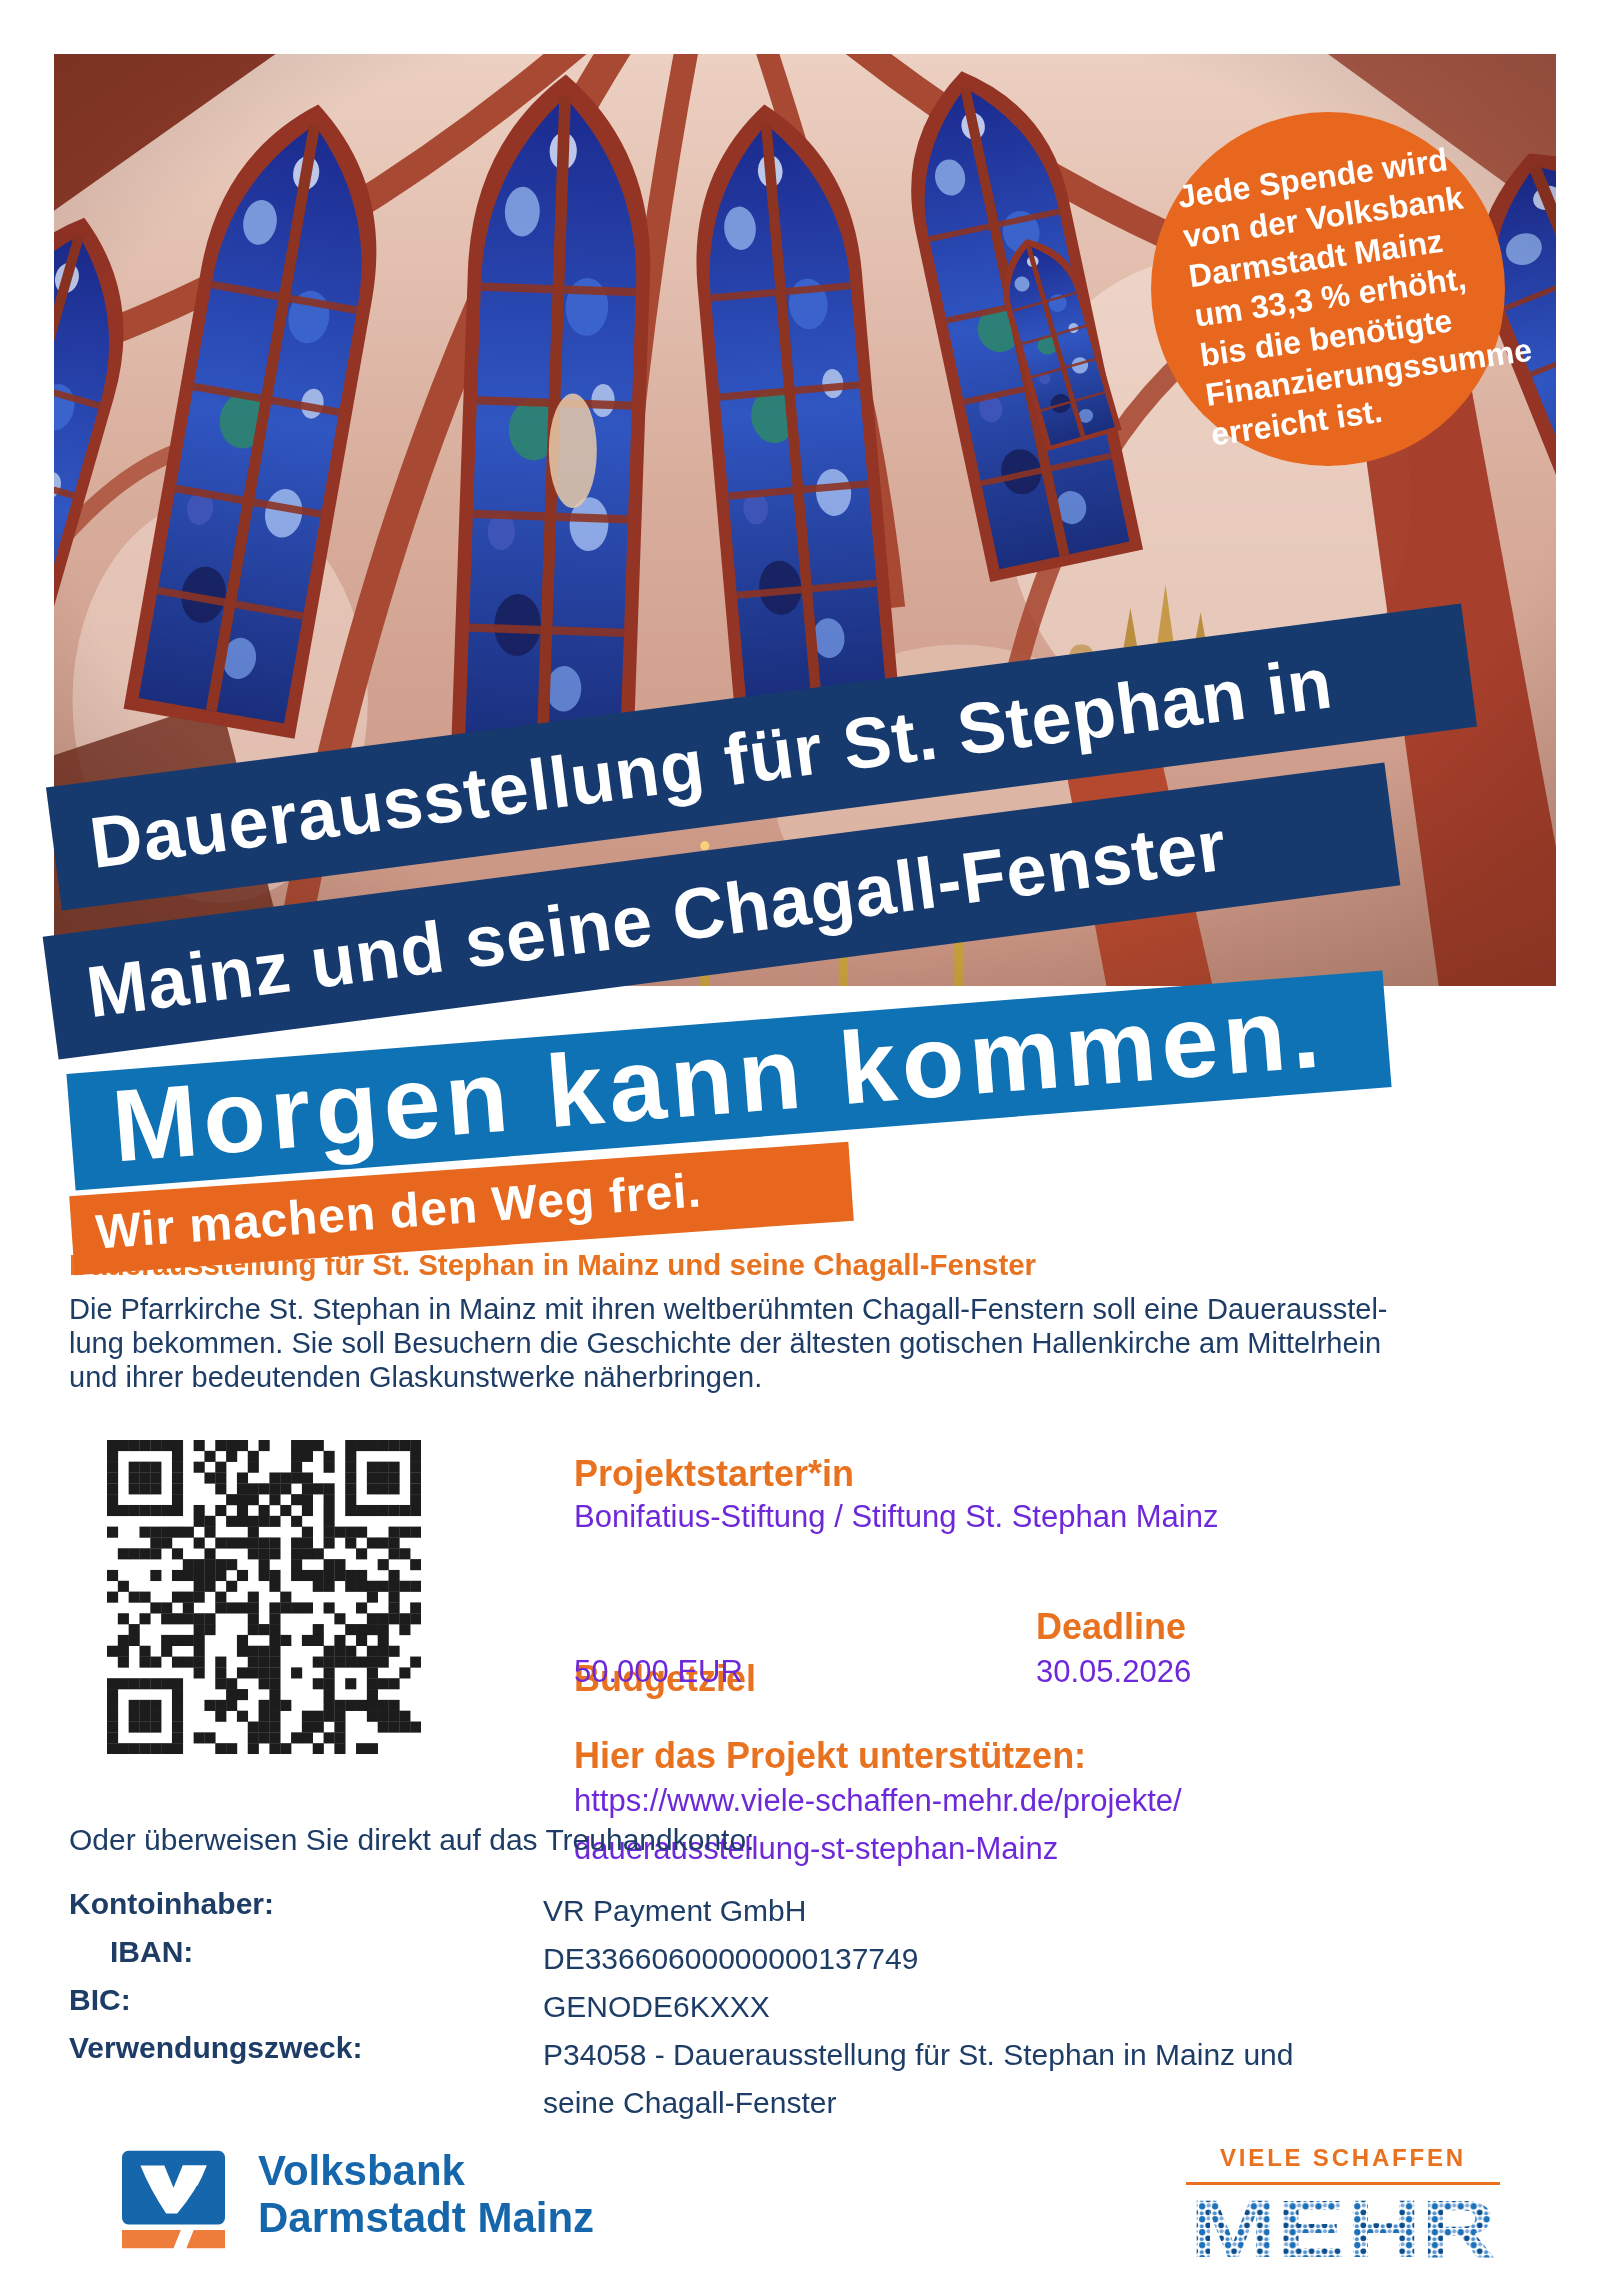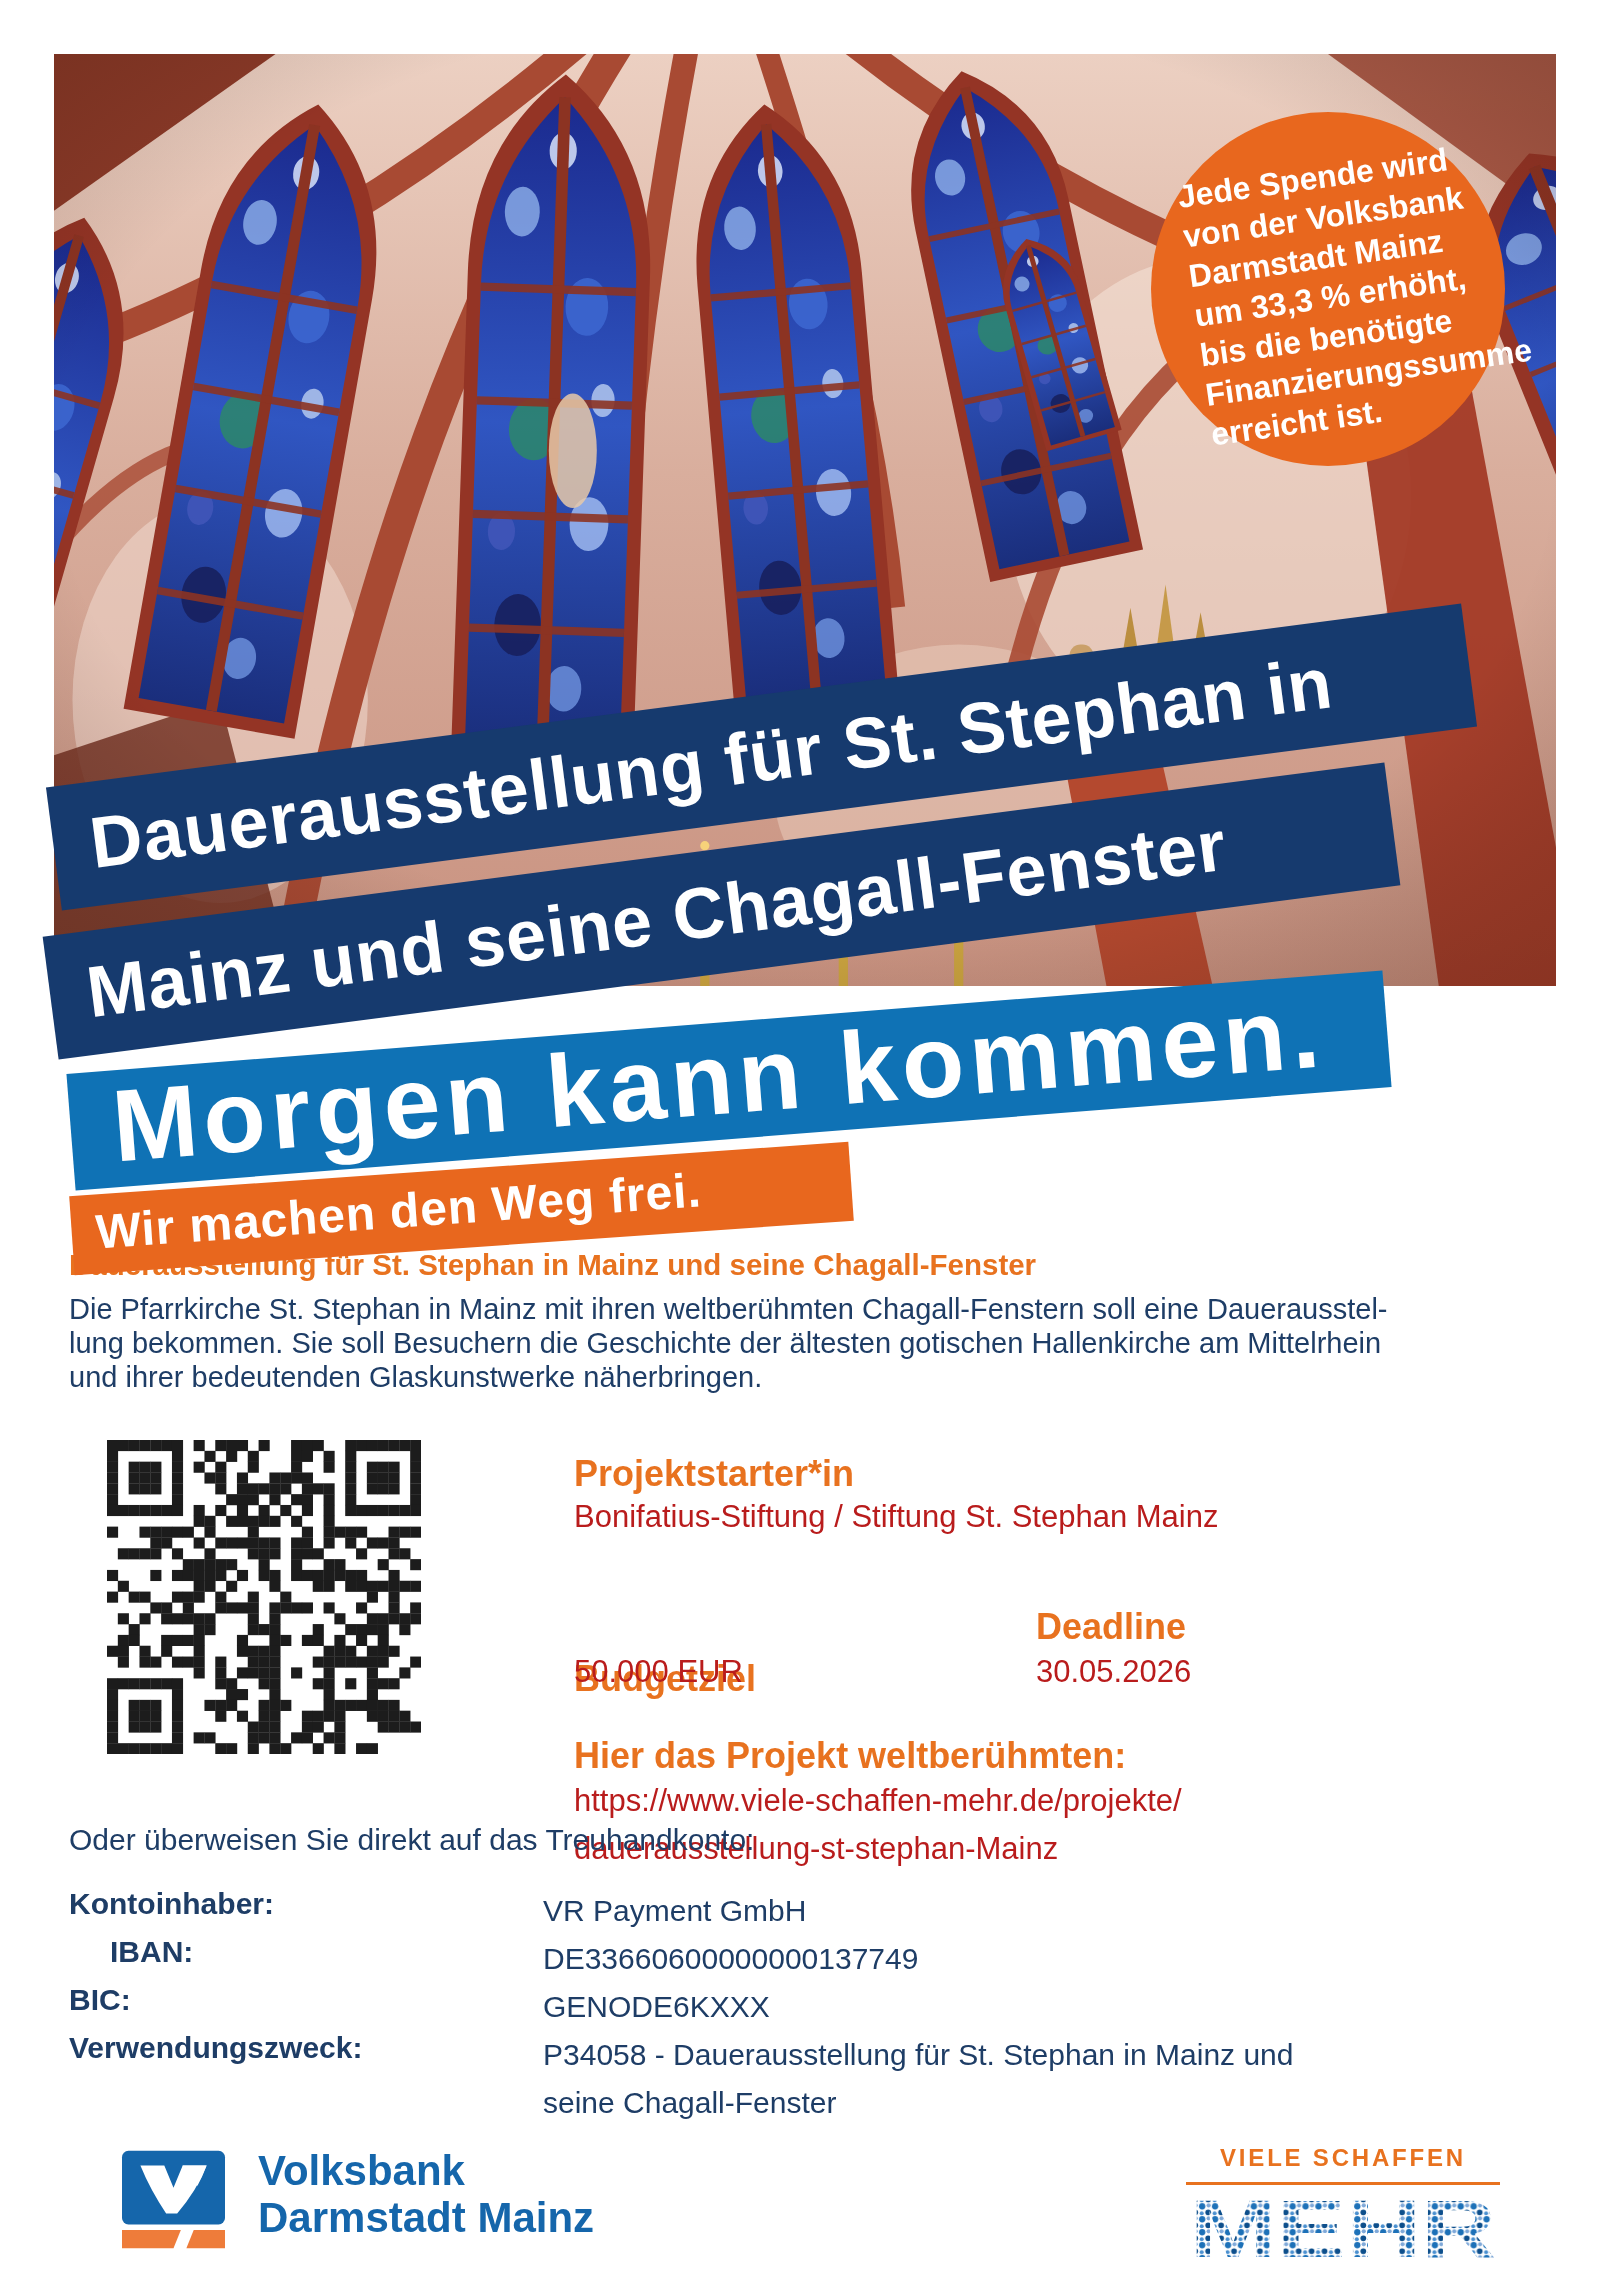--- a/index.html
+++ b/index.html
@@ -29,21 +29,21 @@
       padding-left:24px;background:#e8671e;transform:rotate(-4deg);z-index:3;letter-spacing:0.9px;}
   
   .intro-h{position:absolute;left:69px;top:1248px;font-size:29.5px;font-weight:bold;color:#e8721f;z-index:2;}
   .intro-p{position:absolute;left:69px;top:1292px;width:1467px;font-size:29px;line-height:34px;
     color:#1e3d66;white-space:pre-line;z-index:2;}
   
   .qr{position:absolute;left:107px;top:1440px;width:314px;height:314px;background:#fff;z-index:2;}
   
   .abs{position:absolute;z-index:2;}
   .olabel{color:#e8721f;font-weight:bold;font-size:36px;white-space:nowrap;}
-  .nval{color:#b91c1c;font-size:31px;white-space:nowrap;}
+  .nval{color:#6d28d9;font-size:31px;white-space:nowrap;}
   
   .t-intro{position:absolute;left:69px;top:1823px;font-size:30px;color:#1e3d66;z-index:2;}
   .t-label{position:absolute;left:69px;font-size:30px;font-weight:bold;color:#1e3d66;white-space:nowrap;z-index:2;}
   .t-value{position:absolute;left:543px;font-size:30px;color:#1e3d66;white-space:pre-line;line-height:48px;z-index:2;}
   
   .vb-logo{position:absolute;left:120px;top:2149px;width:107px;height:103px;z-index:2;}
   .vb-name{position:absolute;left:258px;top:2147px;font-size:42px;line-height:47px;font-weight:bold;
     color:#1566ab;z-index:2;white-space:nowrap;}
   .vsm{position:absolute;left:1186px;top:2116px;width:314px;text-align:center;z-index:2;margin-top:28px;}
   .vsm-top{font-size:24px;font-weight:bold;color:#e8721f;letter-spacing:2.8px;white-space:nowrap;}
@@ -598,21 +598,21 @@
 
 <div class="abs olabel" style="left:574px;top:1453px;">Projektstarter*in</div>
 <div class="abs nval" style="left:574px;top:1499px;">Bonifatius-Stiftung / Stiftung St. Stephan Mainz</div>
 
 <div class="abs olabel" style="left:574px;top:1658px;">Budgetziel</div>
 <div class="abs nval" style="left:574px;top:1654px;">50.000 EUR</div>
 
 <div class="abs olabel" style="left:1036px;top:1606px;">Deadline</div>
 <div class="abs nval" style="left:1036px;top:1654px;">30.05.2026</div>
 
-<div class="abs olabel" style="left:574px;top:1735px;">Hier das Projekt weltberühmten:</div>
+<div class="abs olabel" style="left:574px;top:1735px;">Hier das Projekt unterstützen:</div>
 <div class="abs nval" style="left:574px;top:1783px;">https://www.viele-schaffen-mehr.de/projekte/</div>
 <div class="abs nval" style="left:574px;top:1831px;">dauerausstellung-st-stephan-Mainz</div>
 
 <div class="t-intro">Oder überweisen Sie direkt auf das Treuhandkonto:</div>
 
 <div class="t-label" style="top:1887px;">Kontoinhaber:</div>
 <div class="t-value" style="top:1887px;">VR Payment GmbH</div>
 
 <div class="t-label" style="top:1935px;margin-left:41px;">IBAN:</div>
 <div class="t-value" style="top:1935px;">DE33660600000000137749</div>

